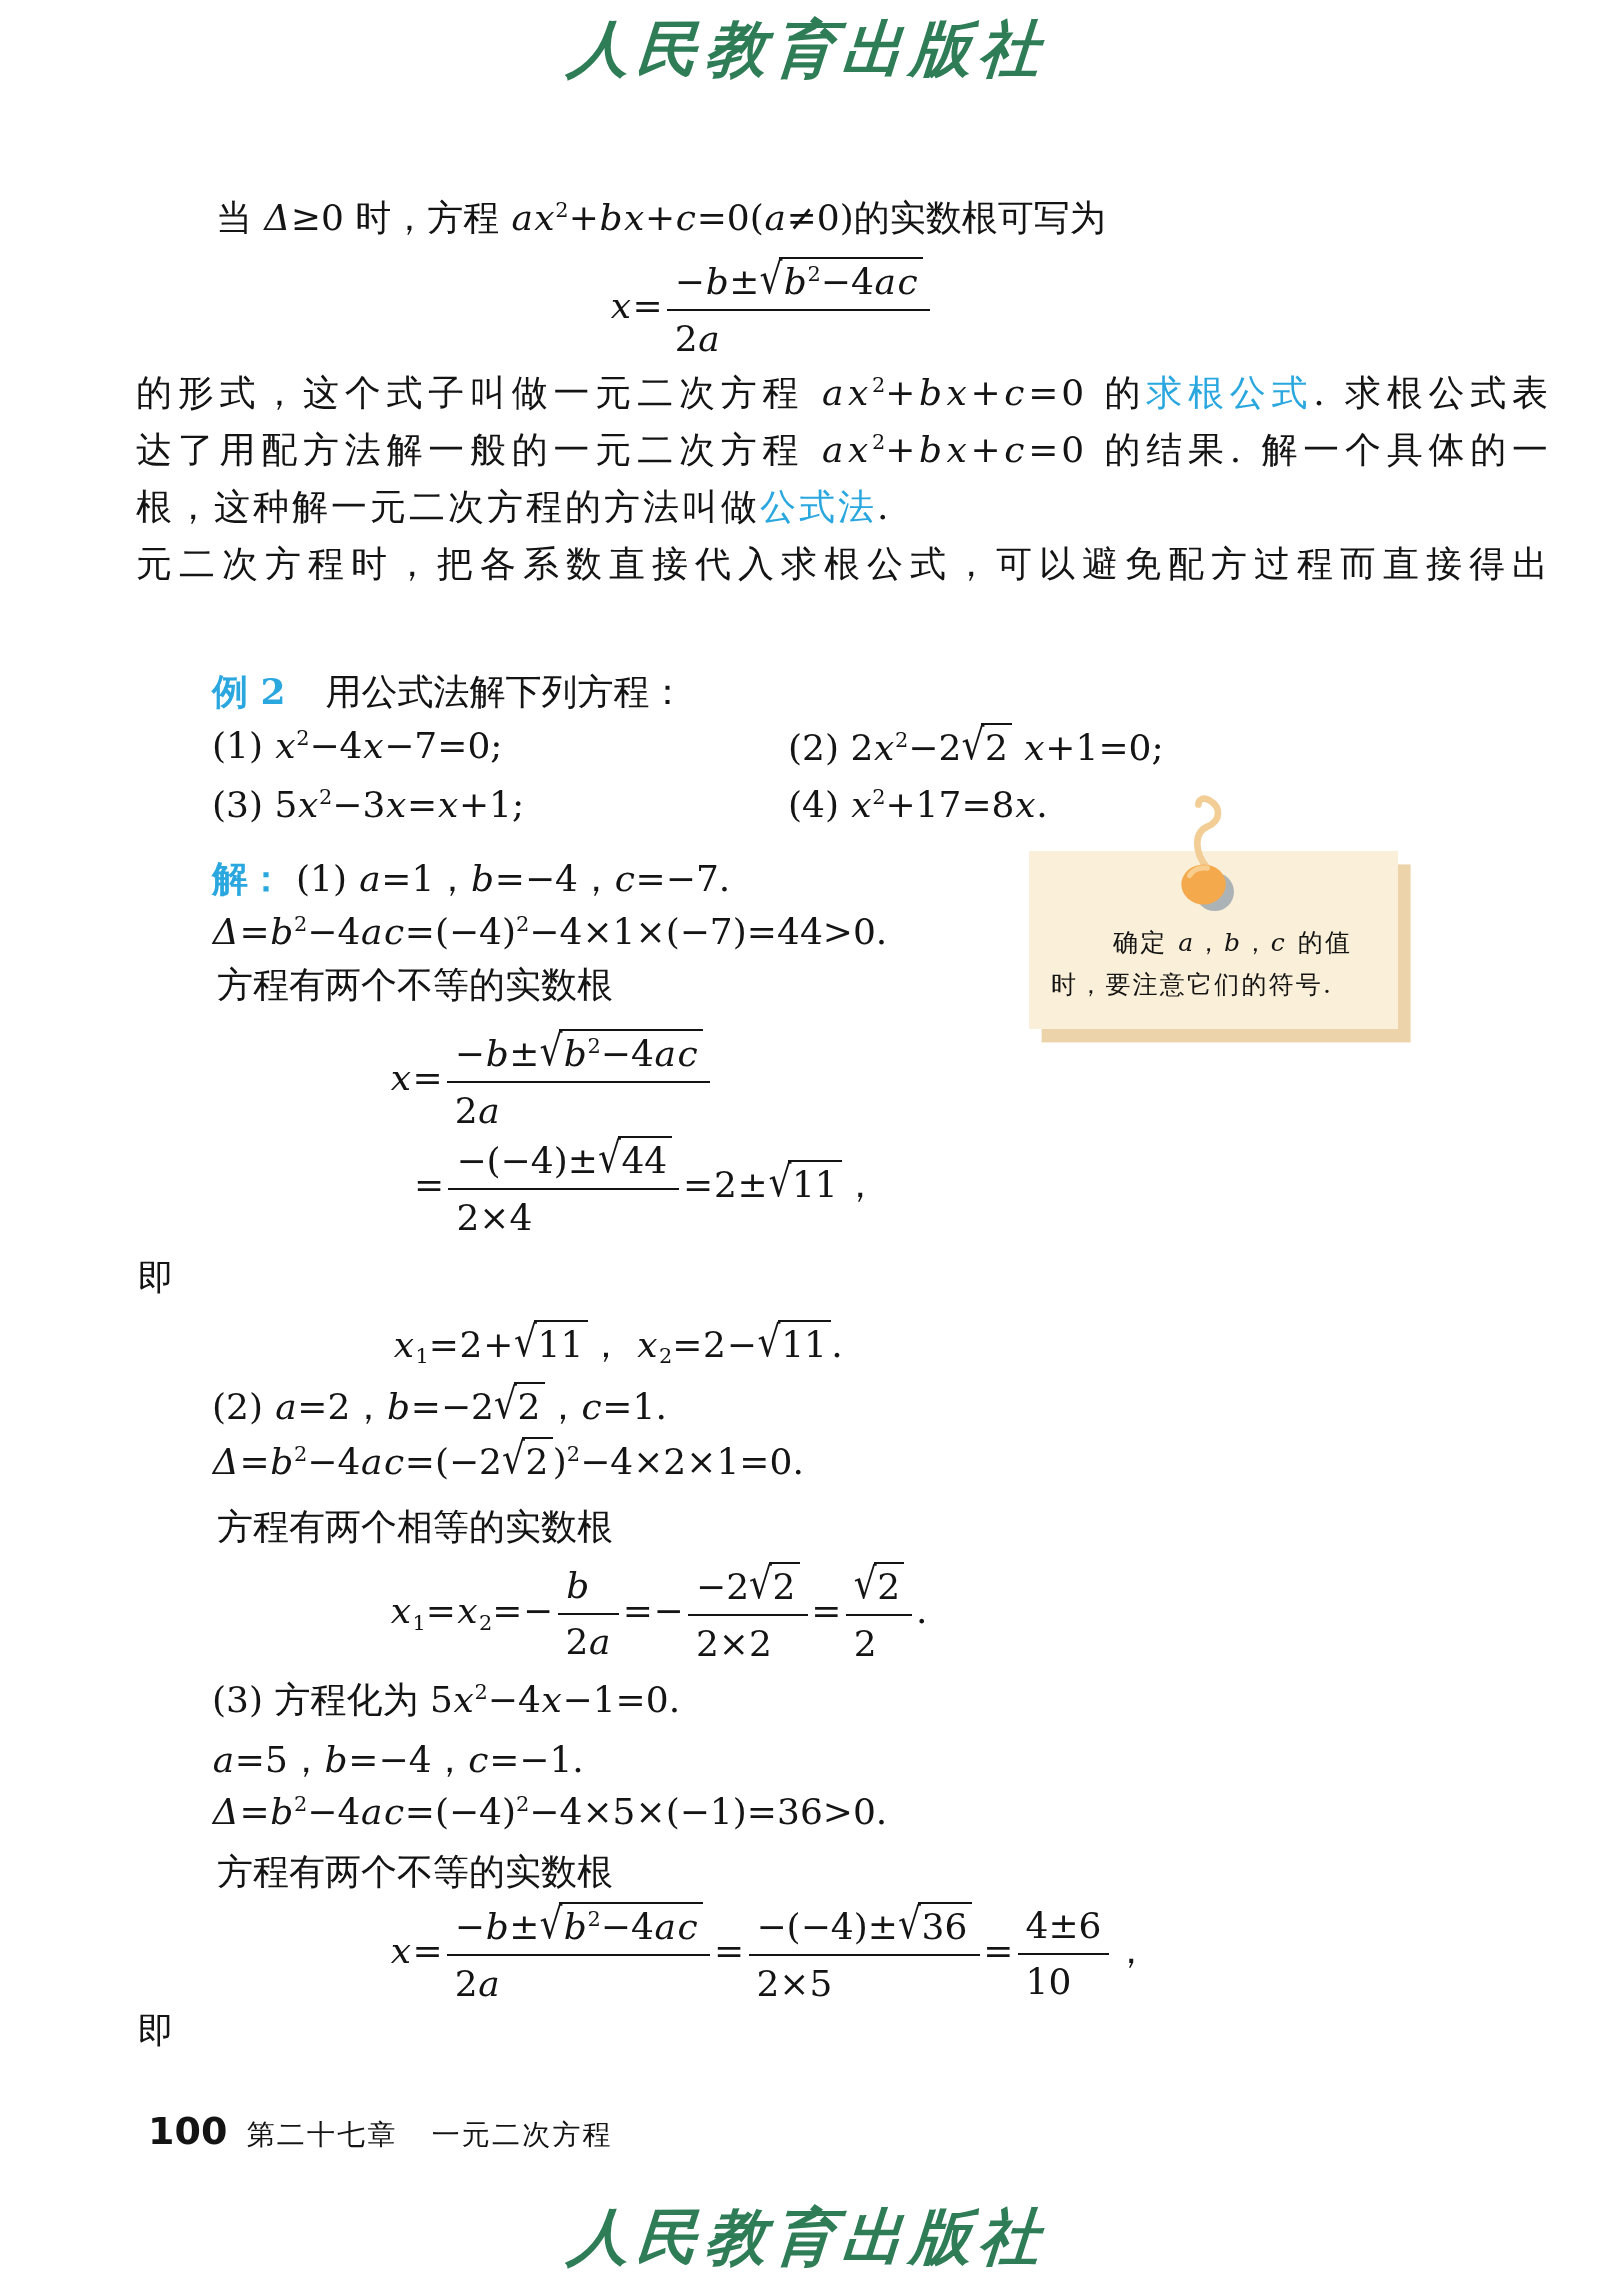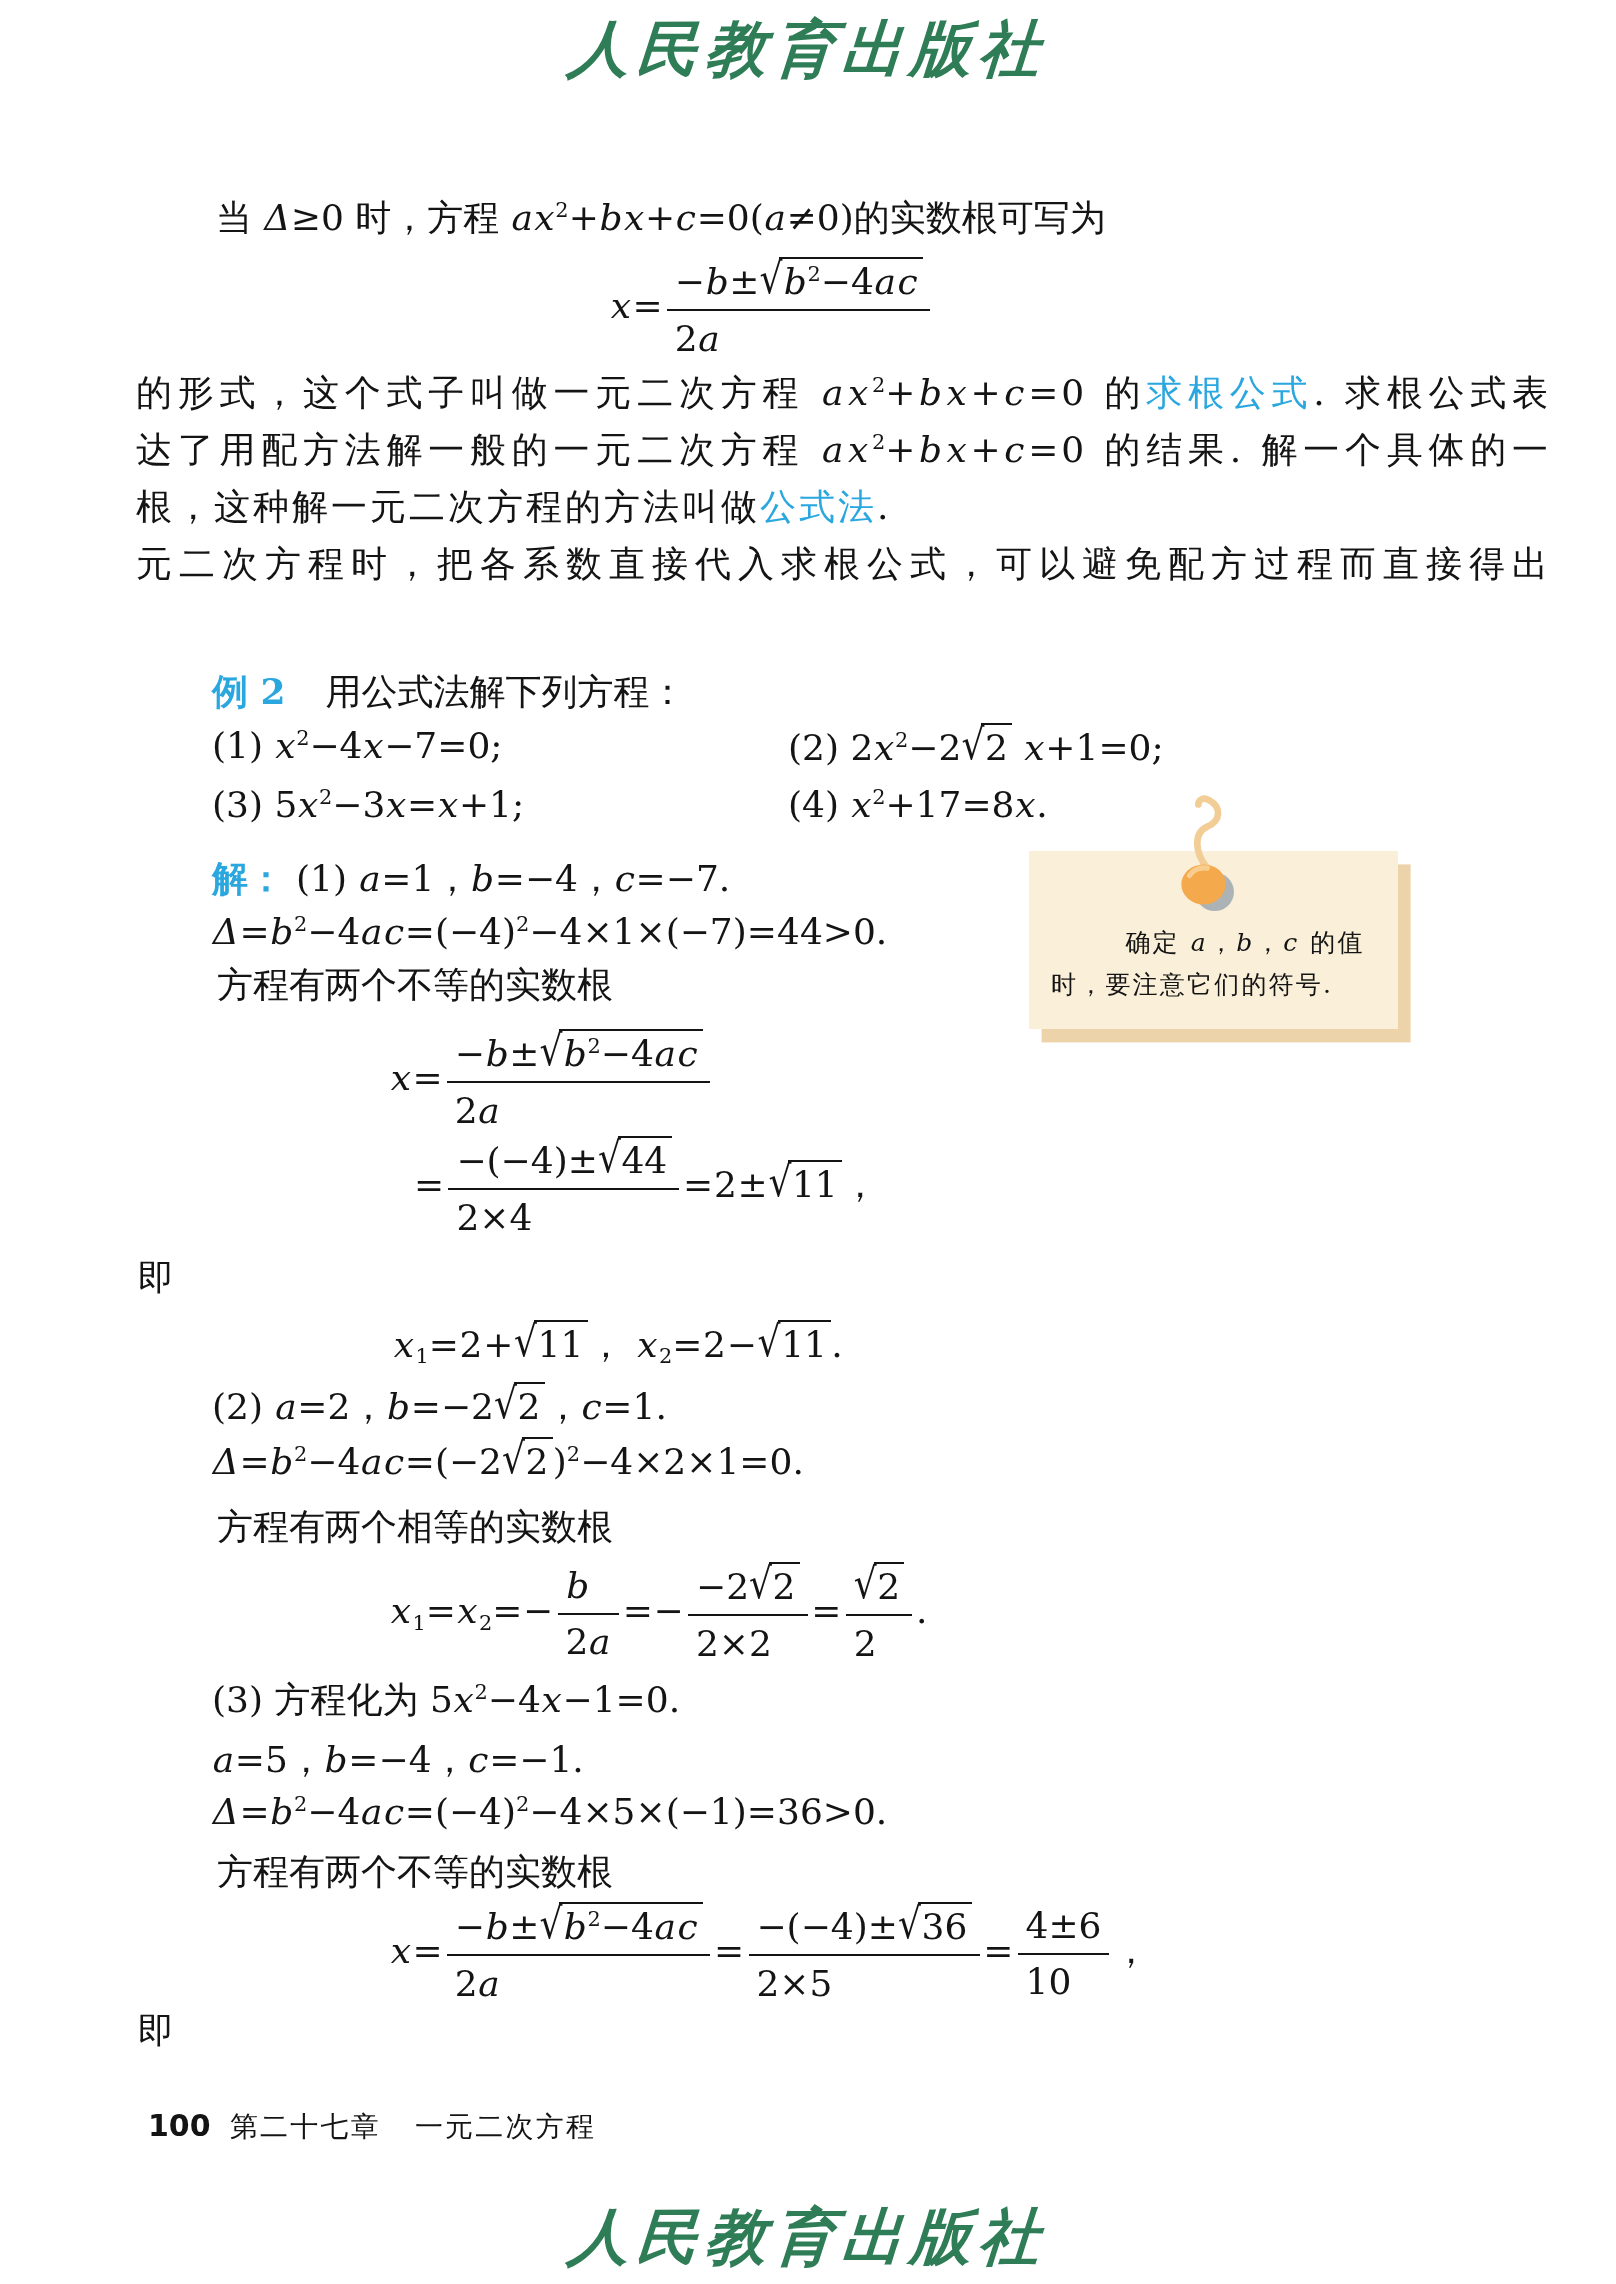--- a/index.html
+++ b/index.html
@@ -51,26 +51,26 @@
 
   
   .note{
     background:var(--note-bg);
     box-shadow:12.6px 13.4px 0 0 var(--note-shadow);
     font-size:25px; line-height:42px; letter-spacing:2.2px;
     font-family:"DejaVu Serif",serif;
     padding:71px 21px 0 22px; white-space:normal;
   }
   .note .note-line{display:block;}
-  .note .indent1{text-indent:62px;text-align:center;}
+  .note .indent1{text-indent:62px;}
   .pin{position:absolute; left:132px; top:-57px;}
 
   
   .footer{font-size:28px;}
-  .footer .pageno{font-family:"DejaVu Sans","Liberation Sans",sans-serif; font-weight:bold; margin-right:19.3px; font-size:30px;}
+  .footer .pageno{font-family:"DejaVu Sans","Liberation Sans",sans-serif; font-weight:bold; margin-right:19.3px; font-size:38px;}
   .footer .chapter{margin-right:34px; letter-spacing:2.2px;}
   .footer .book{letter-spacing:2.2px;}
 </style>
 </head>
 <body>
 
 <div class="page">
 
   <div class="abs logo" style="top:10.4px;">人民教育出版社</div>
 

